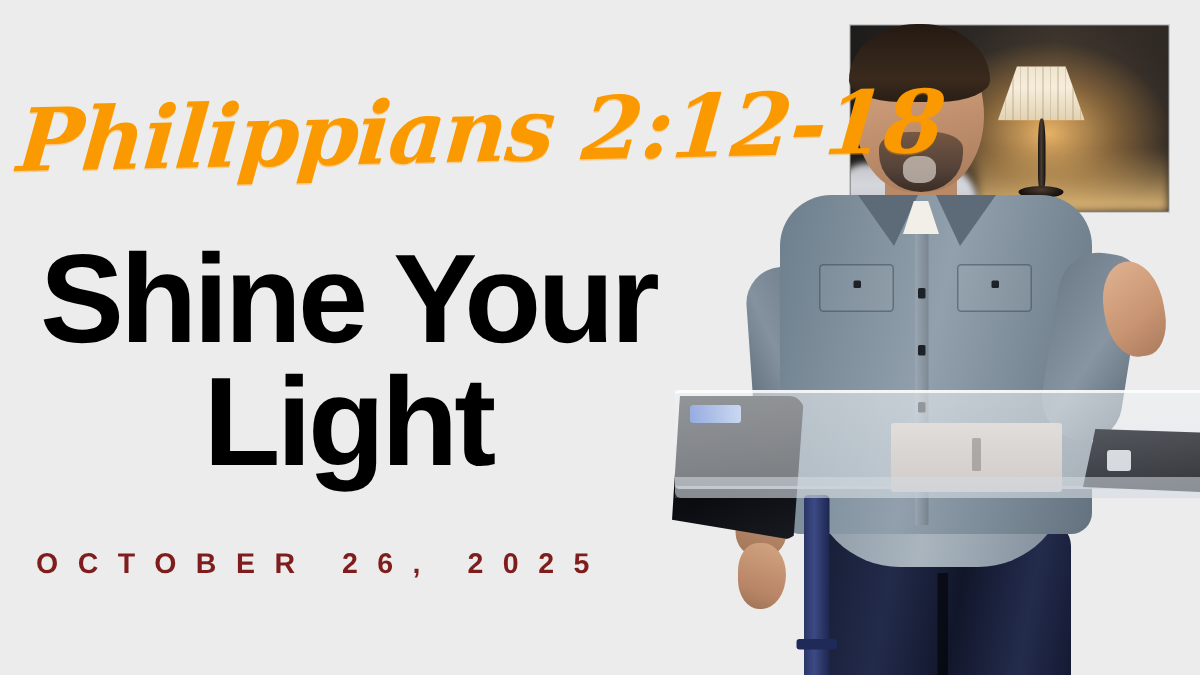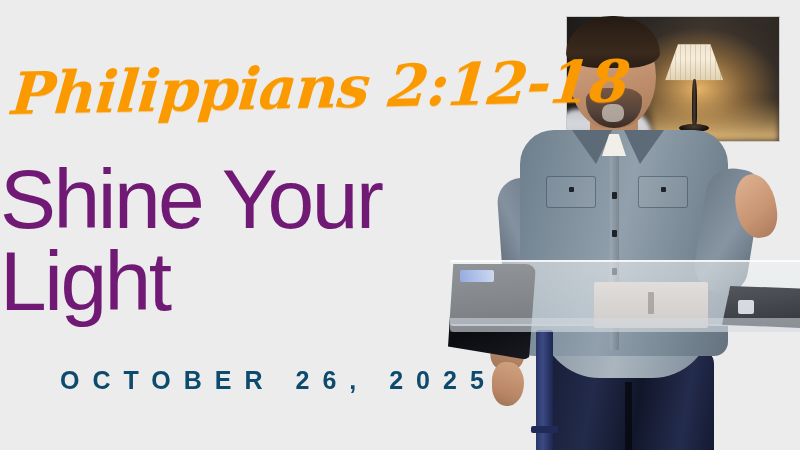--- a/index.html
+++ b/index.html
@@ -36,39 +36,38 @@
     transform: skewX(-6deg) rotate(-1.2deg);
     transform-origin: left center;
     text-shadow: 0 1px 0 rgba(251,154,0,0.35);
   }
 
   .sermon-title {
     position: absolute;
     left: 0px;
     top: 158px;
     width: 464px;
-    text-align: left;
+    text-align: center;
     font-size: 84px;
-    font-weight: 400;
-    color: #701a75;
+    font-weight: 700;
+    color: #000000;
     line-height: 0.98;
     letter-spacing: -2.5px;
     white-space: pre-line;
   }
 
   .sermon-date {
     position: absolute;
     left: 24px;
     top: 366px;
-    font-size: 25px;
+    font-size: 19px;
     font-weight: 700;
-    color: #0c4a6e;
+    color: #7f1d1d;
     letter-spacing: 13px;
     white-space: nowrap;
-    margin-left: 36px;
   }
 
   
   .inset-photo {
     position: absolute;
     left: 567px;
     top: 17px;
     width: 212px;
     height: 124px;
     overflow: hidden;

